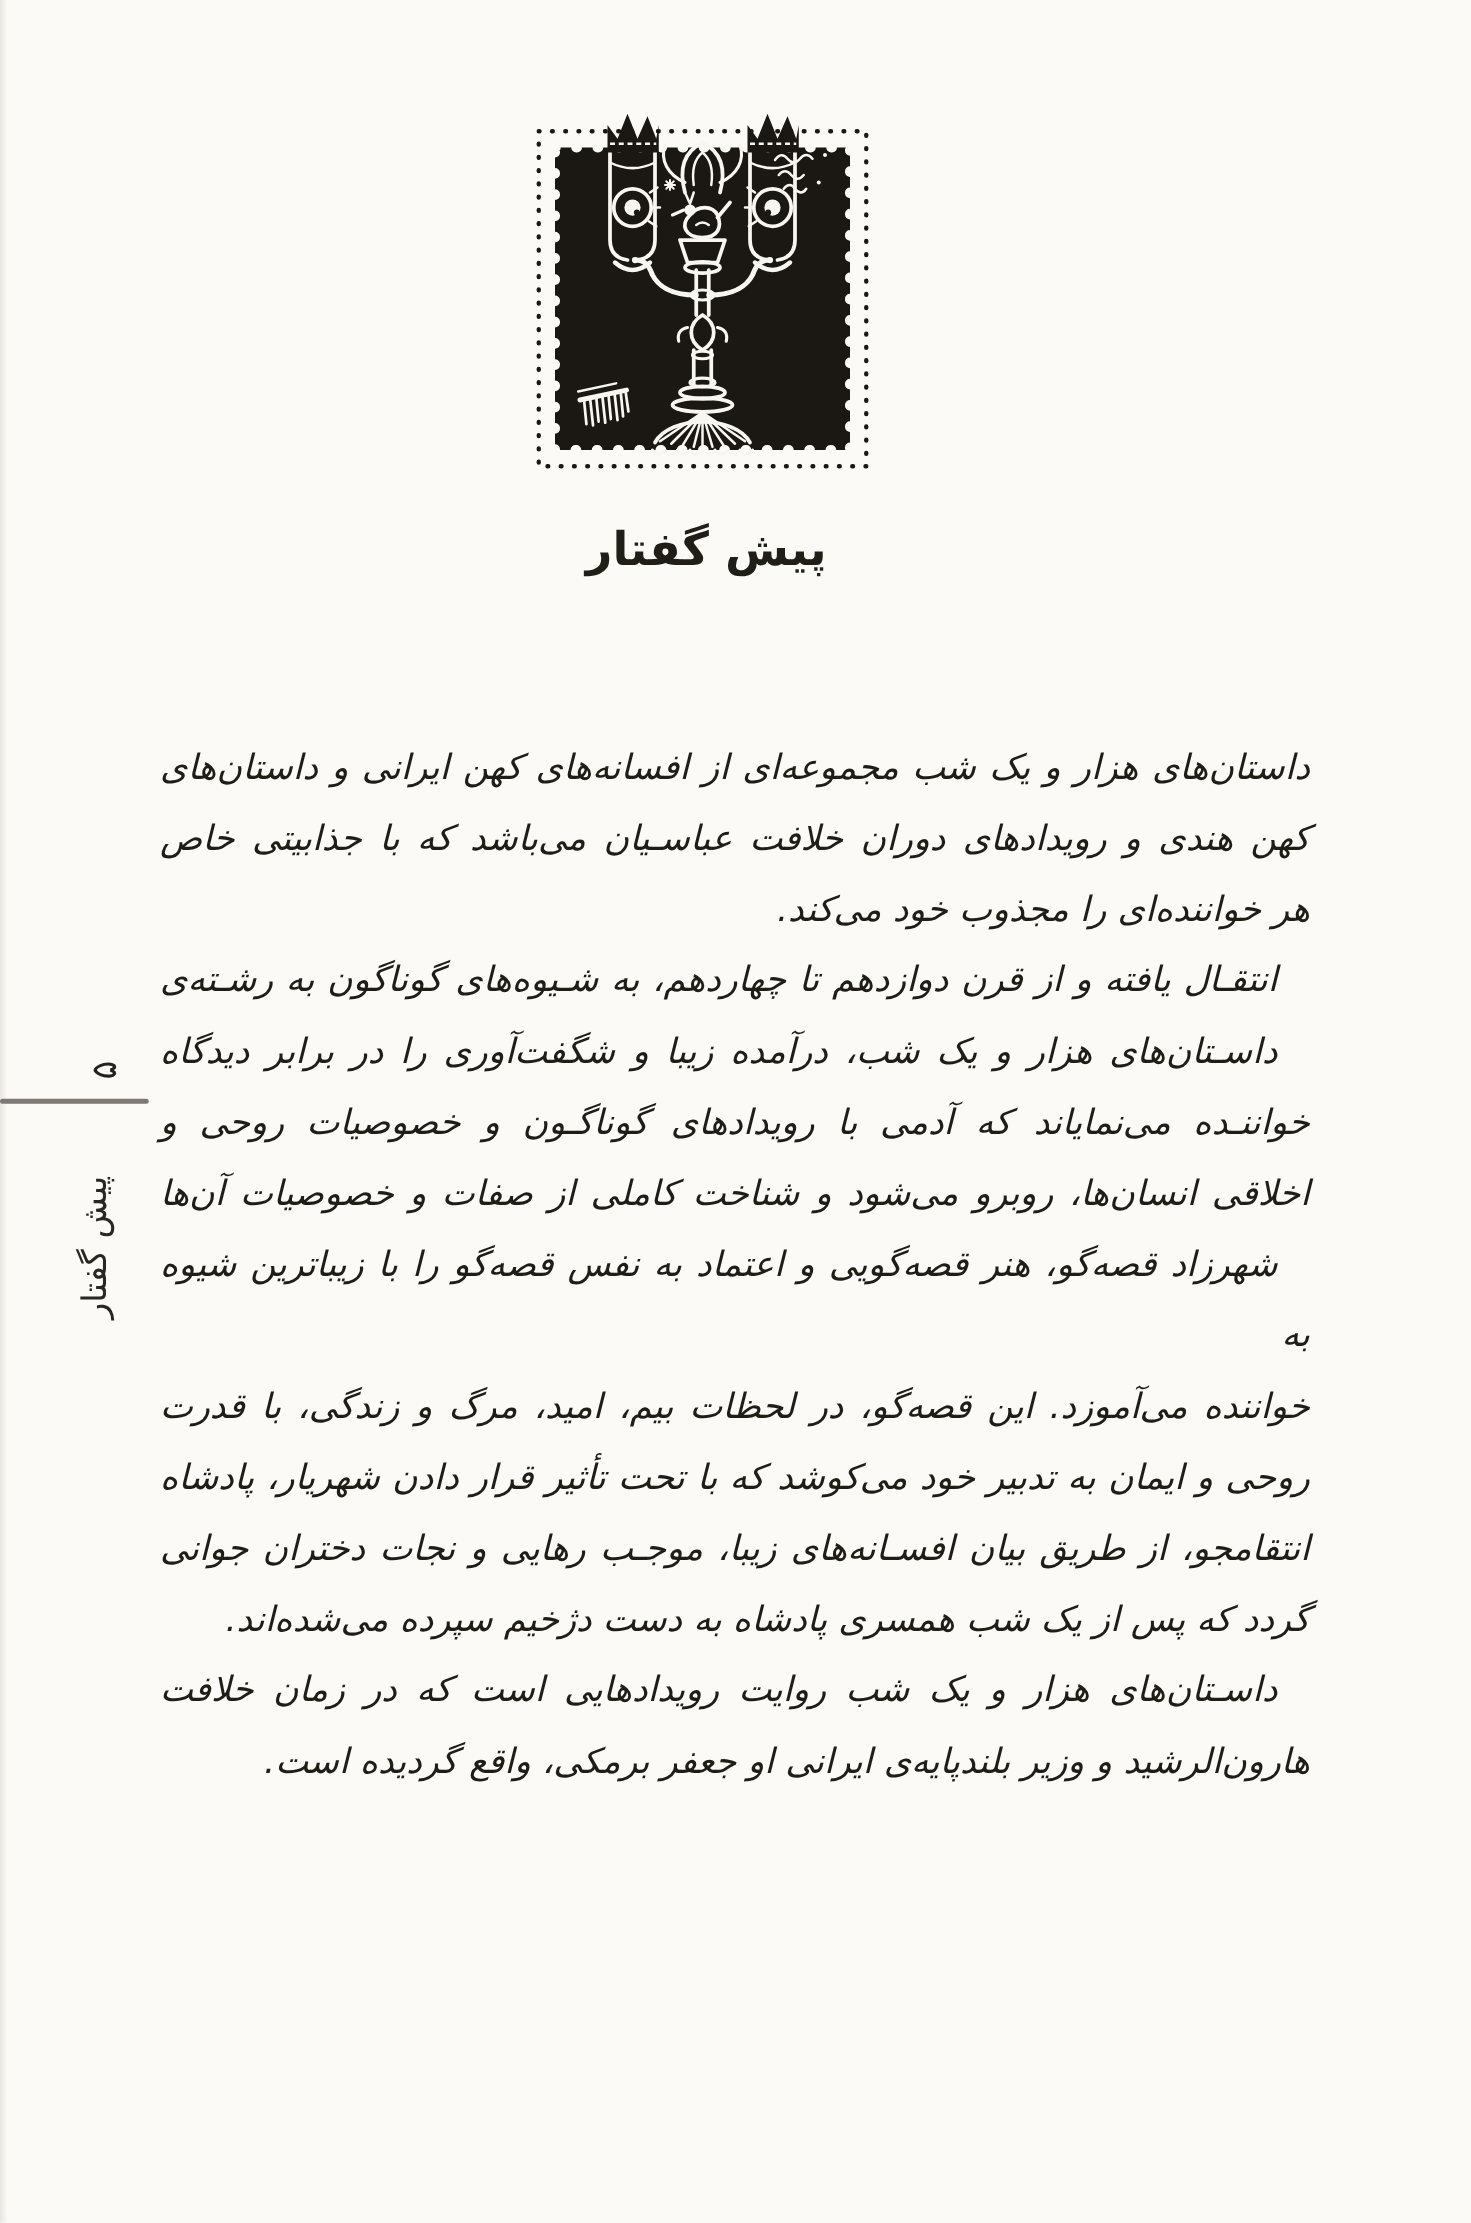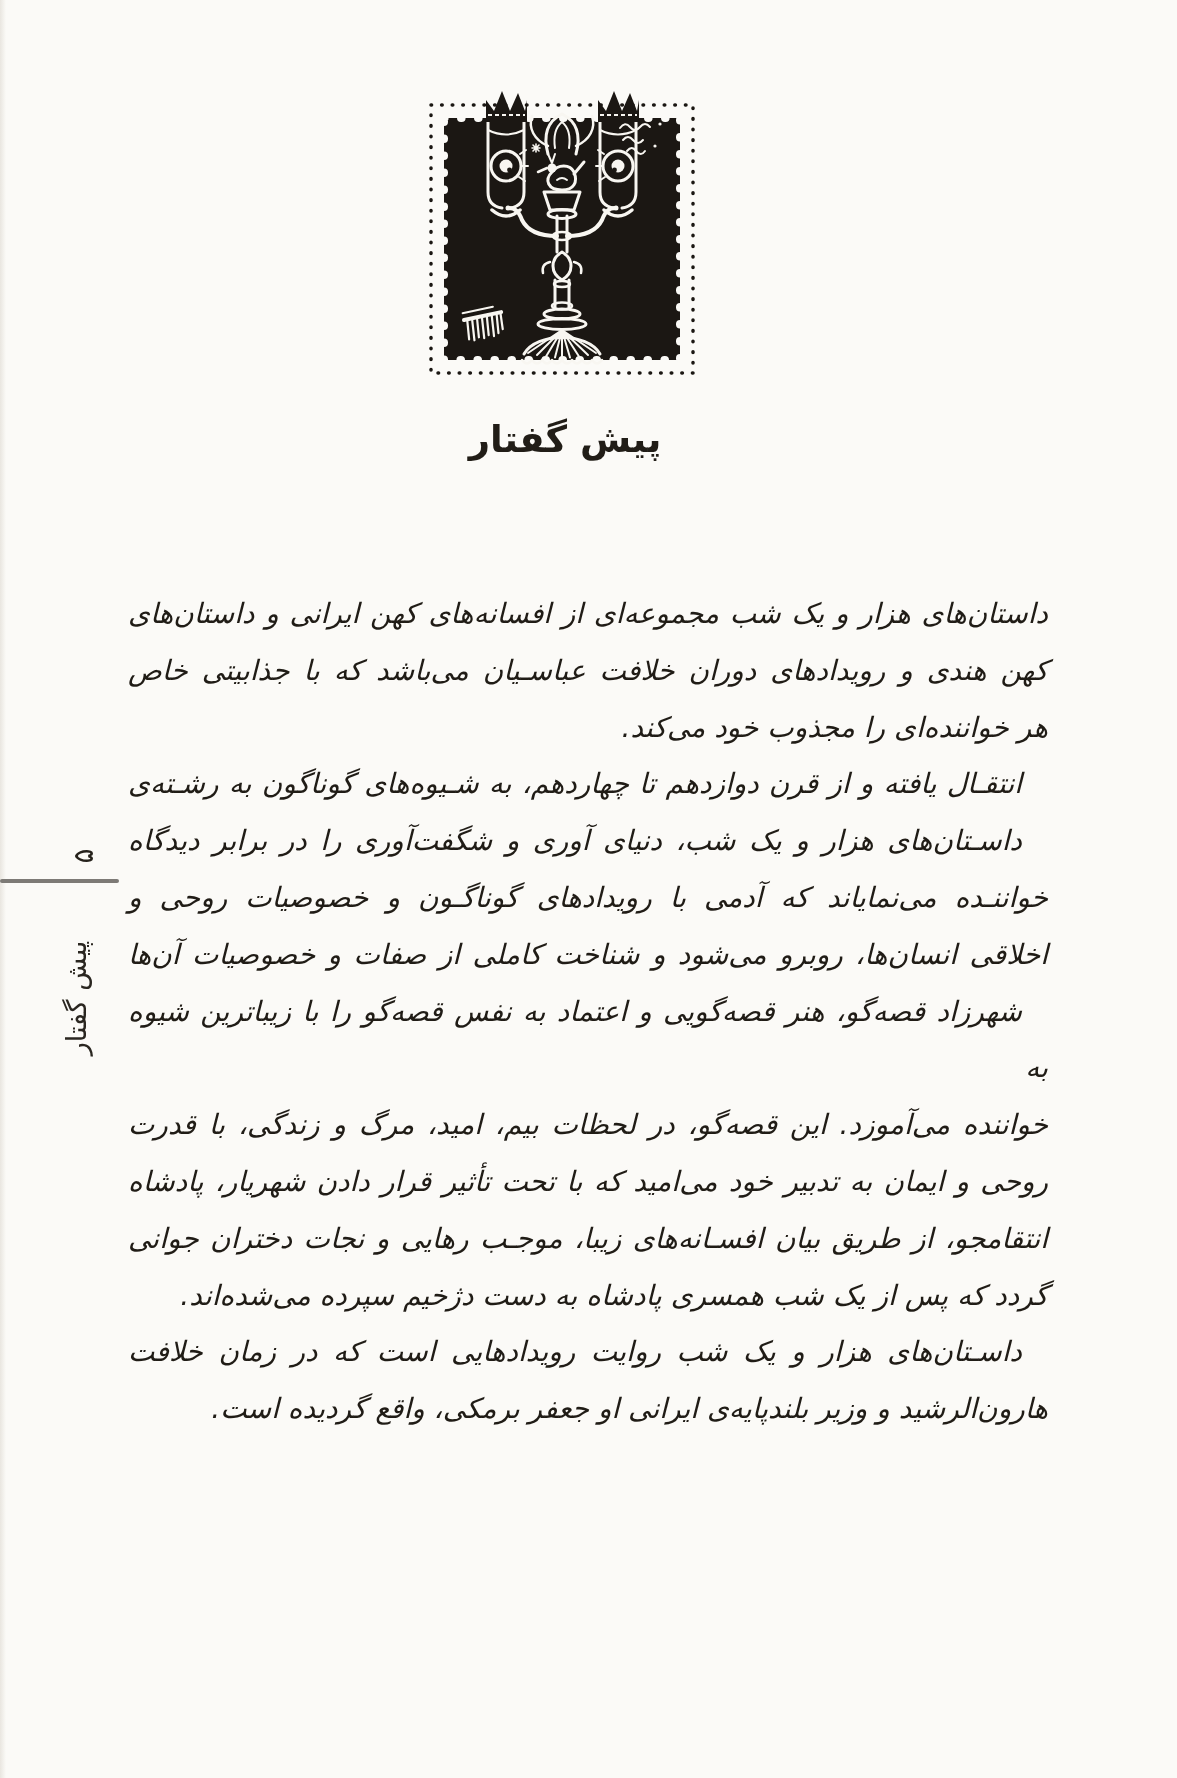--- a/index.html
+++ b/index.html
@@ -158,28 +158,28 @@
   <main class="text-block" id="text-block">
       <div class="para">
         <div class="line">داستان‌های هزار و یک شب مجموعه‌ای از افسانه‌های کهن ایرانی و داستان‌های</div>
         <div class="line">کهن هندی و رویدادهای دوران خلافت عباسـیان می‌باشد که با جذابیتی خاص</div>
         <div class="line last">هر خواننده‌ای را مجذوب خود می‌کند.</div>
       </div>
       <div class="para indent">
         <div class="line">انتقـال یافته و از قرن دوازدهم تا چهاردهم، به شـیوه‌های گوناگون به رشـته‌ی</div>
       </div>
       <div class="para indent">
-        <div class="line">داسـتان‌های هزار و یک شب، دنیای آوری و شگفت‌آوری را در برابر دیدگاه</div>
+        <div class="line">داسـتان‌های هزار و یک شب، درآمده زیبا و شگفت‌آوری را در برابر دیدگاه</div>
         <div class="line">خواننـده می‌نمایاند که آدمی با رویدادهای گوناگـون و خصوصیات روحی و</div>
         <div class="line">اخلاقی انسان‌ها، روبرو می‌شود و شناخت کاملی از صفات و خصوصیات آن‌ها</div>
       </div>
       <div class="para indent">
         <div class="line">شهرزاد قصه‌گو، هنر قصه‌گویی و اعتماد به نفس قصه‌گو را با زیباترین شیوه به</div>
         <div class="line">خواننده می‌آموزد. این قصه‌گو، در لحظات بیم، امید، مرگ و زندگی، با قدرت</div>
-        <div class="line">روحی و ایمان به تدبیر خود می‌امید که با تحت تأثیر قرار دادن شهریار، پادشاه</div>
+        <div class="line">روحی و ایمان به تدبیر خود می‌کوشد که با تحت تأثیر قرار دادن شهریار، پادشاه</div>
         <div class="line">انتقامجو، از طریق بیان افسـانه‌های زیبا، موجـب رهایی و نجات دختران جوانی</div>
         <div class="line last">گردد که پس از یک شب همسری پادشاه به دست دژخیم سپرده می‌شده‌اند.</div>
       </div>
       <div class="para indent">
         <div class="line">داسـتان‌های هزار و یک شب روایت رویدادهایی است که در زمان خلافت</div>
         <div class="line last">هارون‌الرشید و وزیر بلندپایه‌ی ایرانی او جعفر برمکی، واقع گردیده است.</div>
       </div>
     </main>
 
   <div class="page-number">۵</div>

